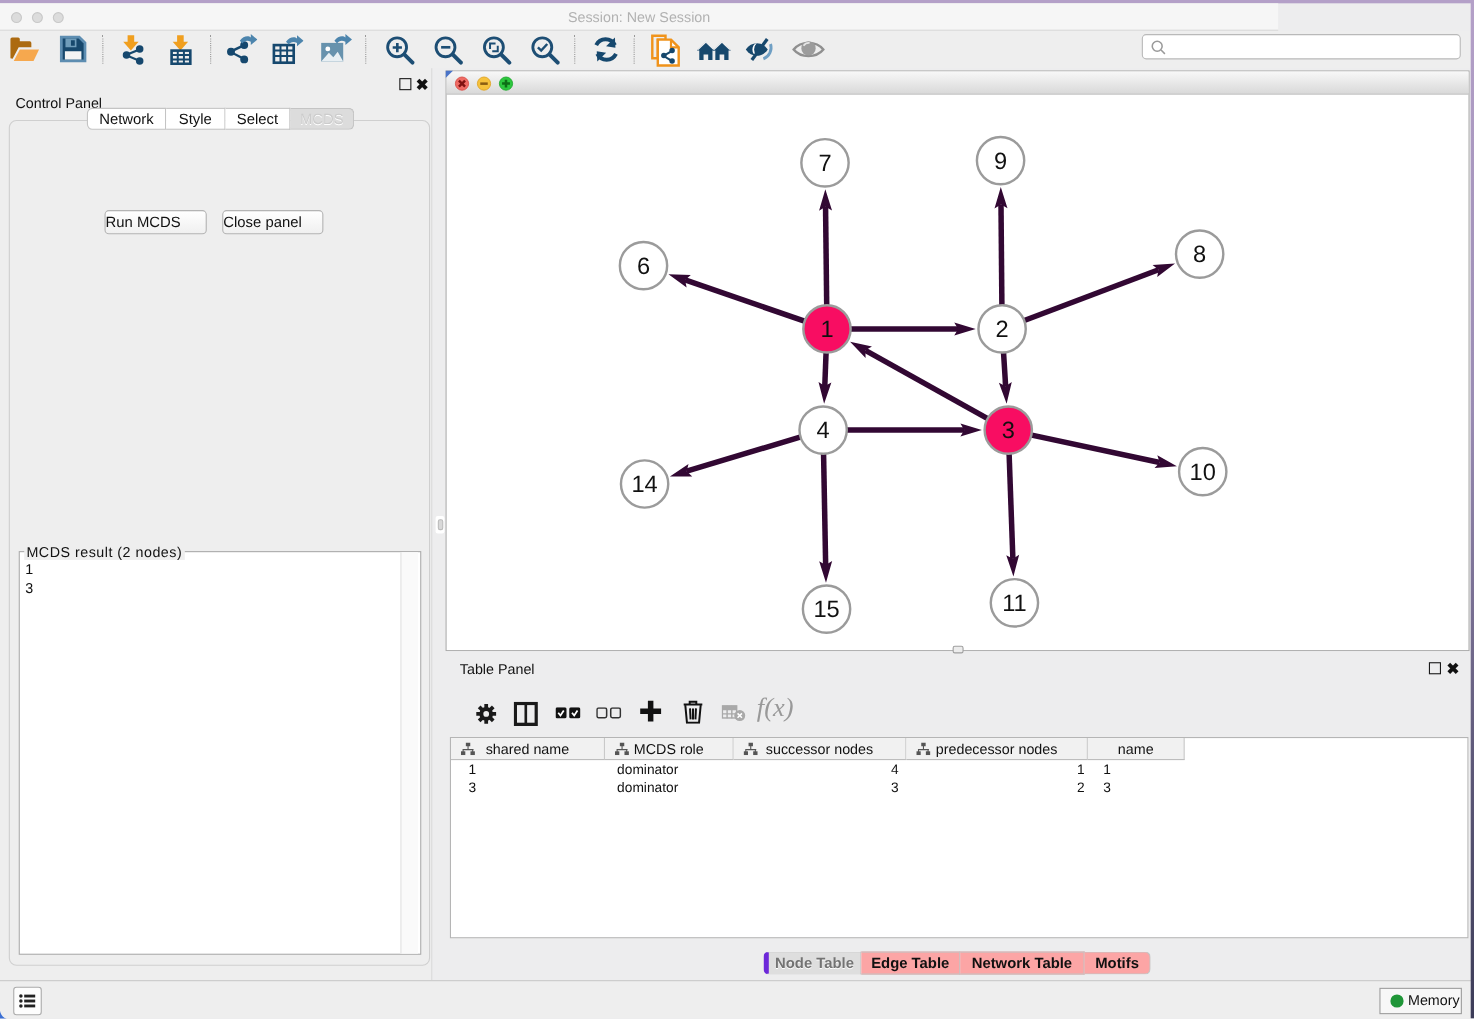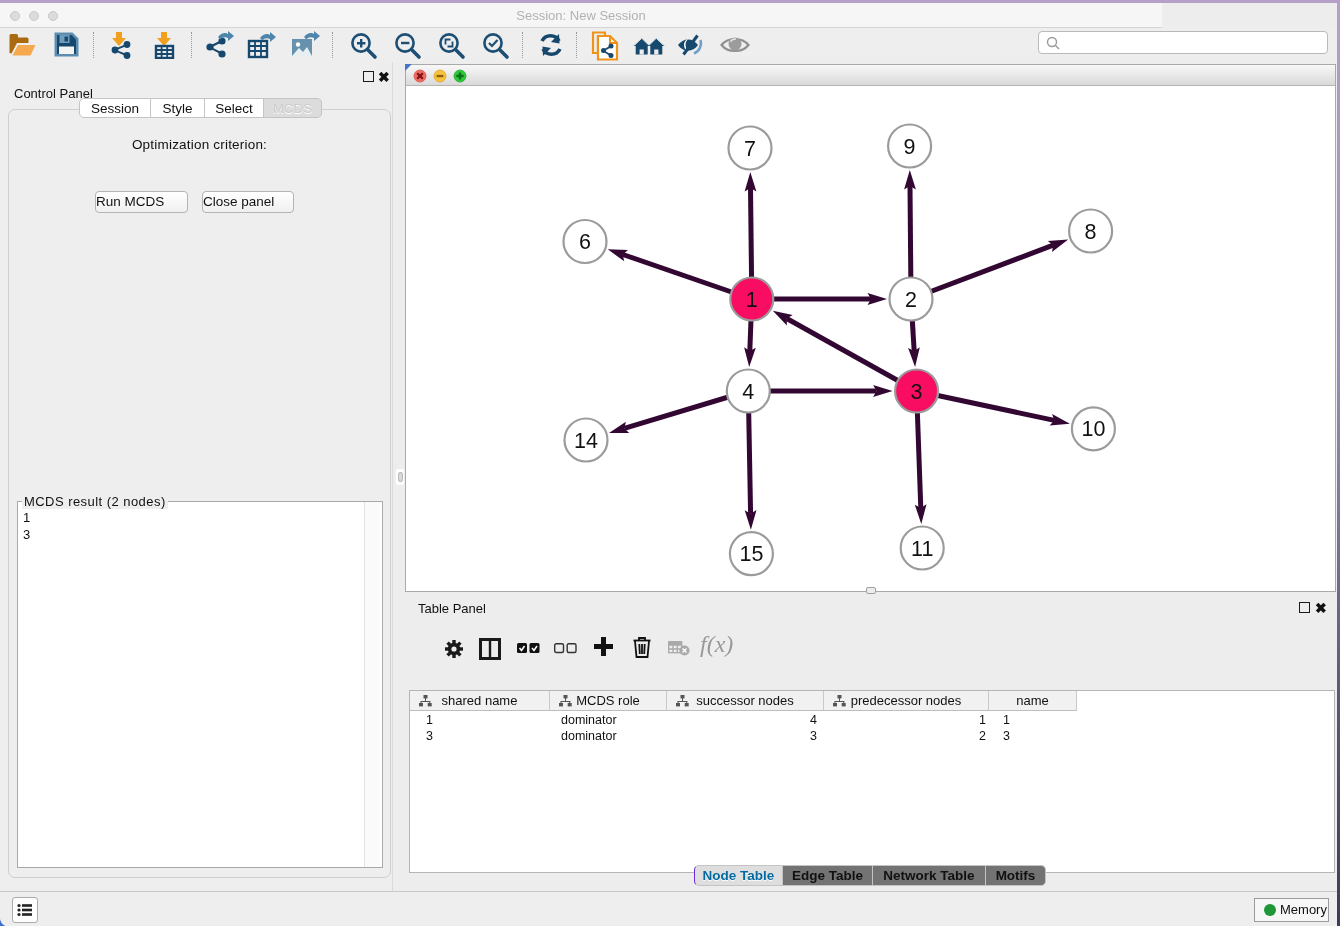--- a/index.html
+++ b/index.html
@@ -32,27 +32,27 @@
 #mcdslabel{position:absolute;left:22px;top:432px;font-size:13px;letter-spacing:0.45px;color:#111;background:#eee;padding:0 2px}
 #mcdstext{position:absolute;left:23px;top:448px;font-size:13px;color:#111;line-height:16.5px}
 #mcdsscroll{position:absolute;left:364px;top:440px;width:16px;height:365px;background:#fafafa;border-left:1px solid #e2e2e2}
 
 #netwin{left:405px;top:64px;width:931px;height:528px;background:#fff;border:1px solid #a9a9a9}
 #nettitle{position:absolute;left:0;top:0;width:929px;height:21px;background:linear-gradient(#f8f8f8,#d9d9d9);border-bottom:1px solid #b5b5b5}
 #netname{position:absolute;left:0;right:0;top:3px;text-align:center;font-size:13px;font-weight:bold;color:#222}
 
 #tpanel{left:394px;top:592px;width:943px;height:299px;background:#ededee}
 #tptitle{position:absolute;left:24px;top:9px;font-size:13px;color:#111}
-#ttool{position:absolute;left:16px;top:30px;width:852px;height:45px}
-#ttable{position:absolute;left:15px;top:98px;width:926px;height:183px;background:#fff;border:1px solid #b5b5b5}
+#ttool{position:absolute;left:4px;top:30px;width:852px;height:45px}
+#ttable{position:absolute;left:15px;top:78px;width:926px;height:183px;background:#fff;border:1px solid #b5b5b5}
 .th{position:absolute;top:0;height:20px;background:#f1f1f1;border-right:1px solid #c9c9c9;border-bottom:1px solid #bdbdbd;font-size:13px;color:#111;text-align:center;line-height:19px}
 .td{position:absolute;font-size:12.5px;color:#111;height:15px;line-height:15px}
 .thi{position:absolute;top:4px}
 .btabs{position:absolute;display:flex;top:273px}
-.btab{font-size:13.5px;font-weight:bold;color:#111;background:#737373;border:1px solid #c4c4c4;border-left:none;text-align:center;line-height:19px;height:21px}
+.btab{font-size:13.5px;font-weight:bold;color:#111;background:#fca5a5;border:1px solid #c4c4c4;border-left:none;text-align:center;line-height:19px;height:21px}
 
 #statusbar{left:0;top:891px;width:1340px;height:35px;background:#eeeeee;border-top:1px solid #c9c9c9}
 #memorybtn{position:absolute;left:1254px;top:6px;width:75px;height:24px;background:#f7f7f7;border:1px solid #9c9c9c;font-size:13px;color:#111;line-height:22px;text-align:left;padding-left:25px}
 #listbtn{position:absolute;left:12px;top:5px;width:26px;height:26px;background:#fdfdfd;border:1px solid #ababab;border-radius:3px}
 #rightsliver{left:1337px;top:0;width:3px;height:926px;background:linear-gradient(#b4a0c8,#9a8cb4 40%,#5d5878 75%,#3c3c58)}
 </style></head>
 <body>
 <div class="abs" id="purpletop"></div>
 <div class="abs" id="titlebar">
   <div class="tl" style="left:10px"></div>
@@ -186,27 +186,26 @@
         <circle cx="8" cy="8" r="4.5" fill="none" stroke="#9a9a9a" stroke-width="1.4"></circle>
         <line x1="11.5" y1="11.5" x2="15" y2="15" stroke="#9a9a9a" stroke-width="1.4"></line>
       </svg>
     </div>
 </div>
 <div class="abs" id="cpanel">
   <div id="cptitle">Control Panel</div>
   <div class="winbtn-sq" style="left:363px;top:9px"></div>
   <div class="winbtn-x" style="left:378px;top:8px">✖</div>
   <div class="tabstrip" style="left:79px;top:36px">
-    <div class="tab first" style="width:72px">Session</div>
+    <div class="tab first" style="width:72px">Network</div>
     <div class="tab" style="width:54px">Style</div>
     <div class="tab" style="width:59px">Select</div>
     <div class="tab sel last" style="width:58px">MCDS</div>
   </div>
   <div id="cpbox"></div>
-  <div id="optlabel">Optimization criterion:</div>
   <div class="btn" style="left:95px;top:129px;width:93px">Run MCDS</div>
   <div class="btn" style="left:202px;top:129px;width:92px">Close panel</div>
   <div id="mcdsbox"></div>
   <div id="mcdsscroll"></div>
   <div id="mcdslabel">MCDS result (2 nodes)</div>
   <div id="mcdstext">1<br>3</div>
 </div>
 <div class="abs" id="netwin">
   <div id="nettitle">
     <svg width="66" height="21" viewBox="0 0 66 21" style="position:absolute;left:7px;top:0">
@@ -381,21 +380,21 @@
     <div class="td" style="left:262px;top:22px;width:145px;text-align:right">4</div>
     <div class="td" style="left:430px;top:22px;width:146px;text-align:right">1</div>
     <div class="td" style="left:593px;top:22px">1</div>
     <div class="td" style="left:16px;top:38px">3</div>
     <div class="td" style="left:151px;top:38px">dominator</div>
     <div class="td" style="left:262px;top:38px;width:145px;text-align:right">3</div>
     <div class="td" style="left:430px;top:38px;width:146px;text-align:right">2</div>
     <div class="td" style="left:593px;top:38px">3</div>
   </div>
   <div class="btabs" style="left:300px">
-    <div class="btab first" style="width:89px;background:#dedede;color:#0369a1;text-shadow:0 1px 0 #fff;border-radius:5px 0 0 5px;border-left:1px solid #6d28d9">Node Table</div>
+    <div class="btab first" style="width:89px;background:#dedede;color:#737373;text-shadow:0 1px 0 #fff;border-radius:5px 0 0 5px;border-left:5px solid #6d28d9">Node Table</div>
     <div class="btab" style="width:90px">Edge Table</div>
     <div class="btab" style="width:113px">Network Table</div>
     <div class="btab" style="width:60px;border-radius:0 5px 5px 0">Motifs</div>
   </div>
 </div>
 <div class="abs" id="statusbar">
   <div id="listbtn"><svg width="24" height="24" viewBox="0 0 24 24">
         <g fill="#222">
           <circle cx="6" cy="7.5" r="1.6"></circle>
           <rect x="9" y="6.2" width="10" height="2.6"></rect>

